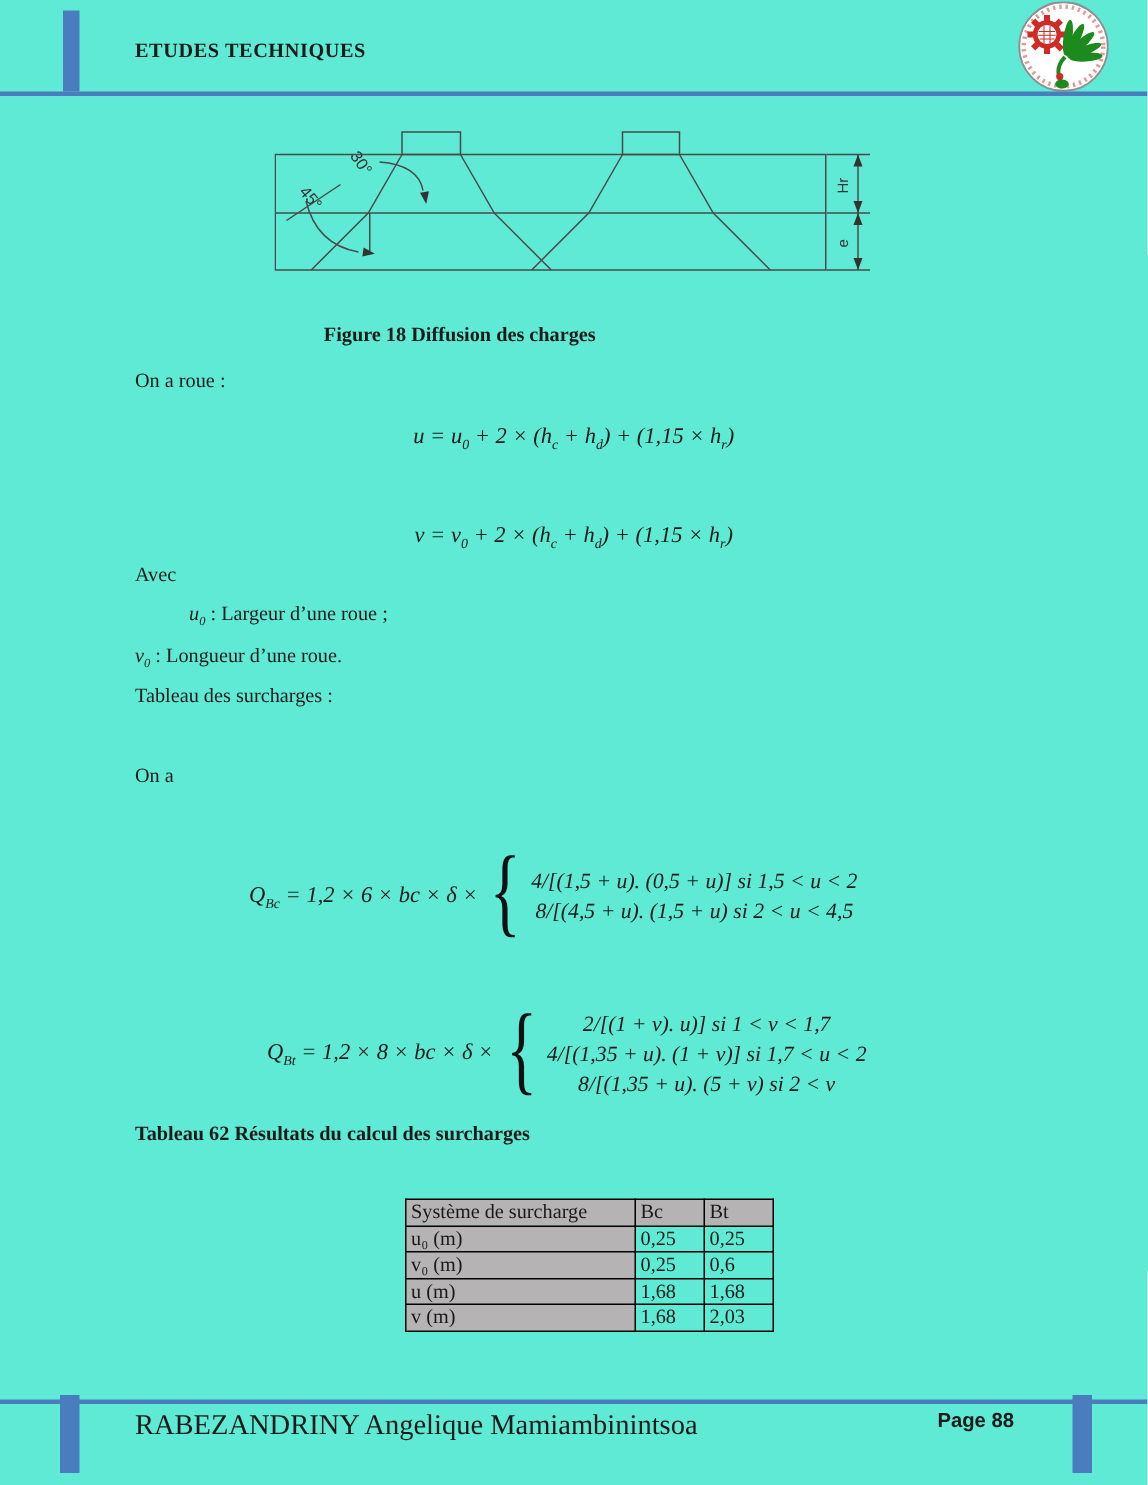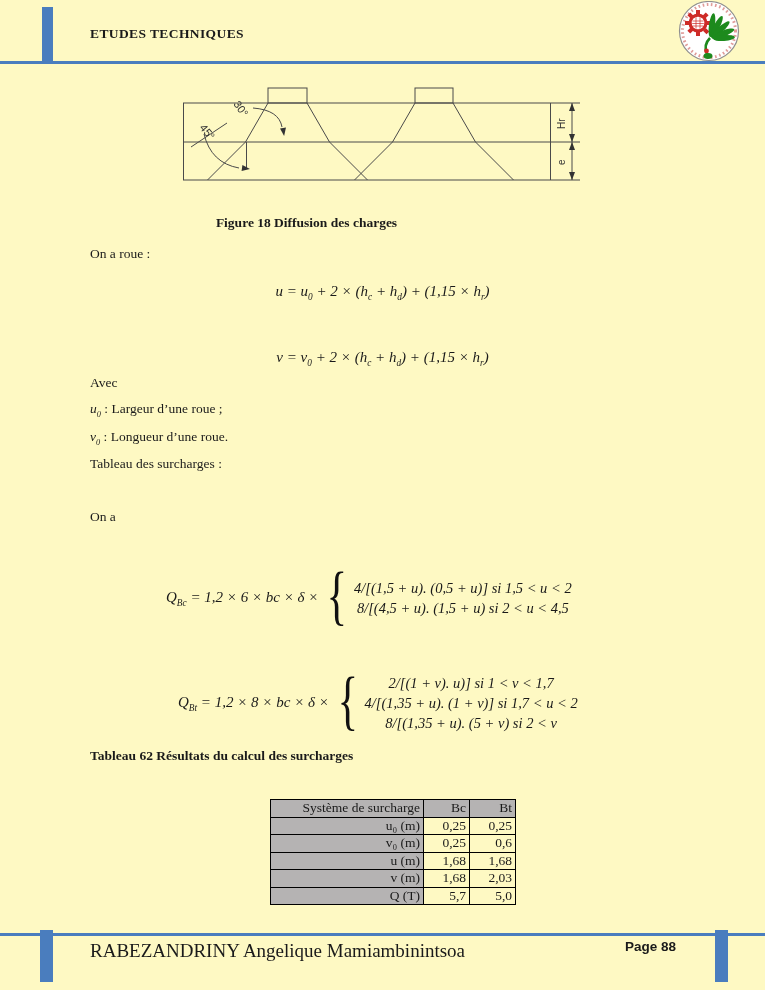--- a/index.html
+++ b/index.html
@@ -1,16 +1,16 @@
 <!DOCTYPE html>
 <html><head>
 <meta charset="utf-8">
 <style>
   html,body{margin:0;padding:0;background:#e8e8e8;}
-  #page{position:relative;width:765px;height:990px;background:#fef9c3;overflow:hidden;
+  #page{position:relative;width:765px;height:990px;background:#5eead4;overflow:hidden;
         font-family:"Liberation Serif","DejaVu Serif",serif;color:#1a1a1a;}
   .abs{position:absolute;}
   .accent{background:#4a7dbe;}
   
   .hdr-title{left:90px;top:26px;font-size:13.5px;font-weight:bold;letter-spacing:.4px;}
   .rule{left:0;width:765px;height:3px;}
   .ftr-author{left:90px;top:940px;font-size:19px;}
   .ftr-page{right:89px;top:939px;font-size:13.5px;font-weight:bold;
             font-family:"Liberation Sans","DejaVu Sans",sans-serif;}
   
@@ -21,21 +21,21 @@
   .math{font-style:italic;font-family:"Liberation Serif","DejaVu Serif",serif;}
   .math sub{font-size:.62em;font-style:italic;}
   .f-center{left:0;width:765px;text-align:center;font-size:15px;}
   .cases-block{display:flex;align-items:center;font-size:15px;}
   .brace{font-size:66px;font-style:normal;font-weight:400;line-height:60px;
          transform:scaleX(.65);margin:0 1px 6px 3px;color:#111;}
   .case-lines{display:flex;flex-direction:column;text-align:center;
               font-size:14.5px;line-height:20px;}
   
   table.res{border-collapse:collapse;font-size:13.5px;}
-  table.res td,table.res th{border:1px solid #000;text-align:right;padding:0 3px;
+  table.res td,table.res th{border:1px solid #000;text-align:left;padding:0 3px;
                             height:16.5px;font-weight:normal;}
   td.gray,th.gray{background:#b5b3b3;}
   .c1{width:146px;} .c2{width:39px;} .c3{width:39px;}
   
   svg text{font-family:"Liberation Sans","DejaVu Sans",sans-serif;}
 </style>
 </head>
 <body>
 
 <div id="page">
@@ -118,21 +118,21 @@
 
   <div class="abs caption" style="top:215px;">Figure 18 Diffusion des charges</div>
 
   <div class="abs tline" style="top:246px;">On a roue :</div>
 
   <div class="abs f-center math" style="top:283px;font-family:Liberation Serif, serif;"><span>u = u</span><sub>0</sub><span> + 2 × (h</span><sub>c</sub><span> + h</span><sub>d</sub><span>) + (1,15 × h</span><sub>r</sub><span>)</span></div>
   <div class="abs f-center math" style="top:321px;margin-top:28px;"><span>v = v</span><sub>0</sub><span> + 2 × (h</span><sub>c</sub><span> + h</span><sub>d</sub><span>) + (1,15 × h</span><sub>r</sub><span>)</span></div>
 
   <div class="abs tline" style="top:375px;">Avec</div>
 
-  <div class="abs tline" style="top:401px;">
+  <div class="abs tline" style="top:401px;margin-left:36px;">
     <span class="math"><span>u</span><sub>0</sub></span><span> : Largeur d’une roue ;</span>
   </div>
   <div class="abs tline" style="top:429px;">
     <span class="math"><span>v</span><sub>0</sub></span><span> : Longueur d’une roue.</span>
   </div>
 
   <div class="abs tline" style="top:456px;">Tableau des surcharges :</div>
   <div class="abs tline" style="top:509px;">On a</div>
 
   <div class="abs cases-block" style="left:166px;top:565px;">
@@ -176,25 +176,20 @@
     <tr>
       <td class="gray">u (m)</td>
       <td>1,68</td>
       <td>1,68</td>
     </tr>
     <tr>
       <td class="gray">v (m)</td>
       <td>1,68</td>
       <td>2,03</td>
     </tr>
-    <tr>
-      <td class="gray">Q (T)</td>
-      <td>5,7</td>
-      <td>5,0</td>
-    </tr>
   </tbody>
     </table>
 
   <div class="abs accent rule" style="top:933px;"></div>
   <div class="abs accent" style="left:40px;top:930px;width:13px;height:52px;"></div>
   <div class="abs accent" style="left:715px;top:930px;width:13px;height:52px;"></div>
   <div class="abs ftr-author">RABEZANDRINY Angelique Mamiambinintsoa</div>
   <div class="abs ftr-page">Page 88</div>
 
 </div>

